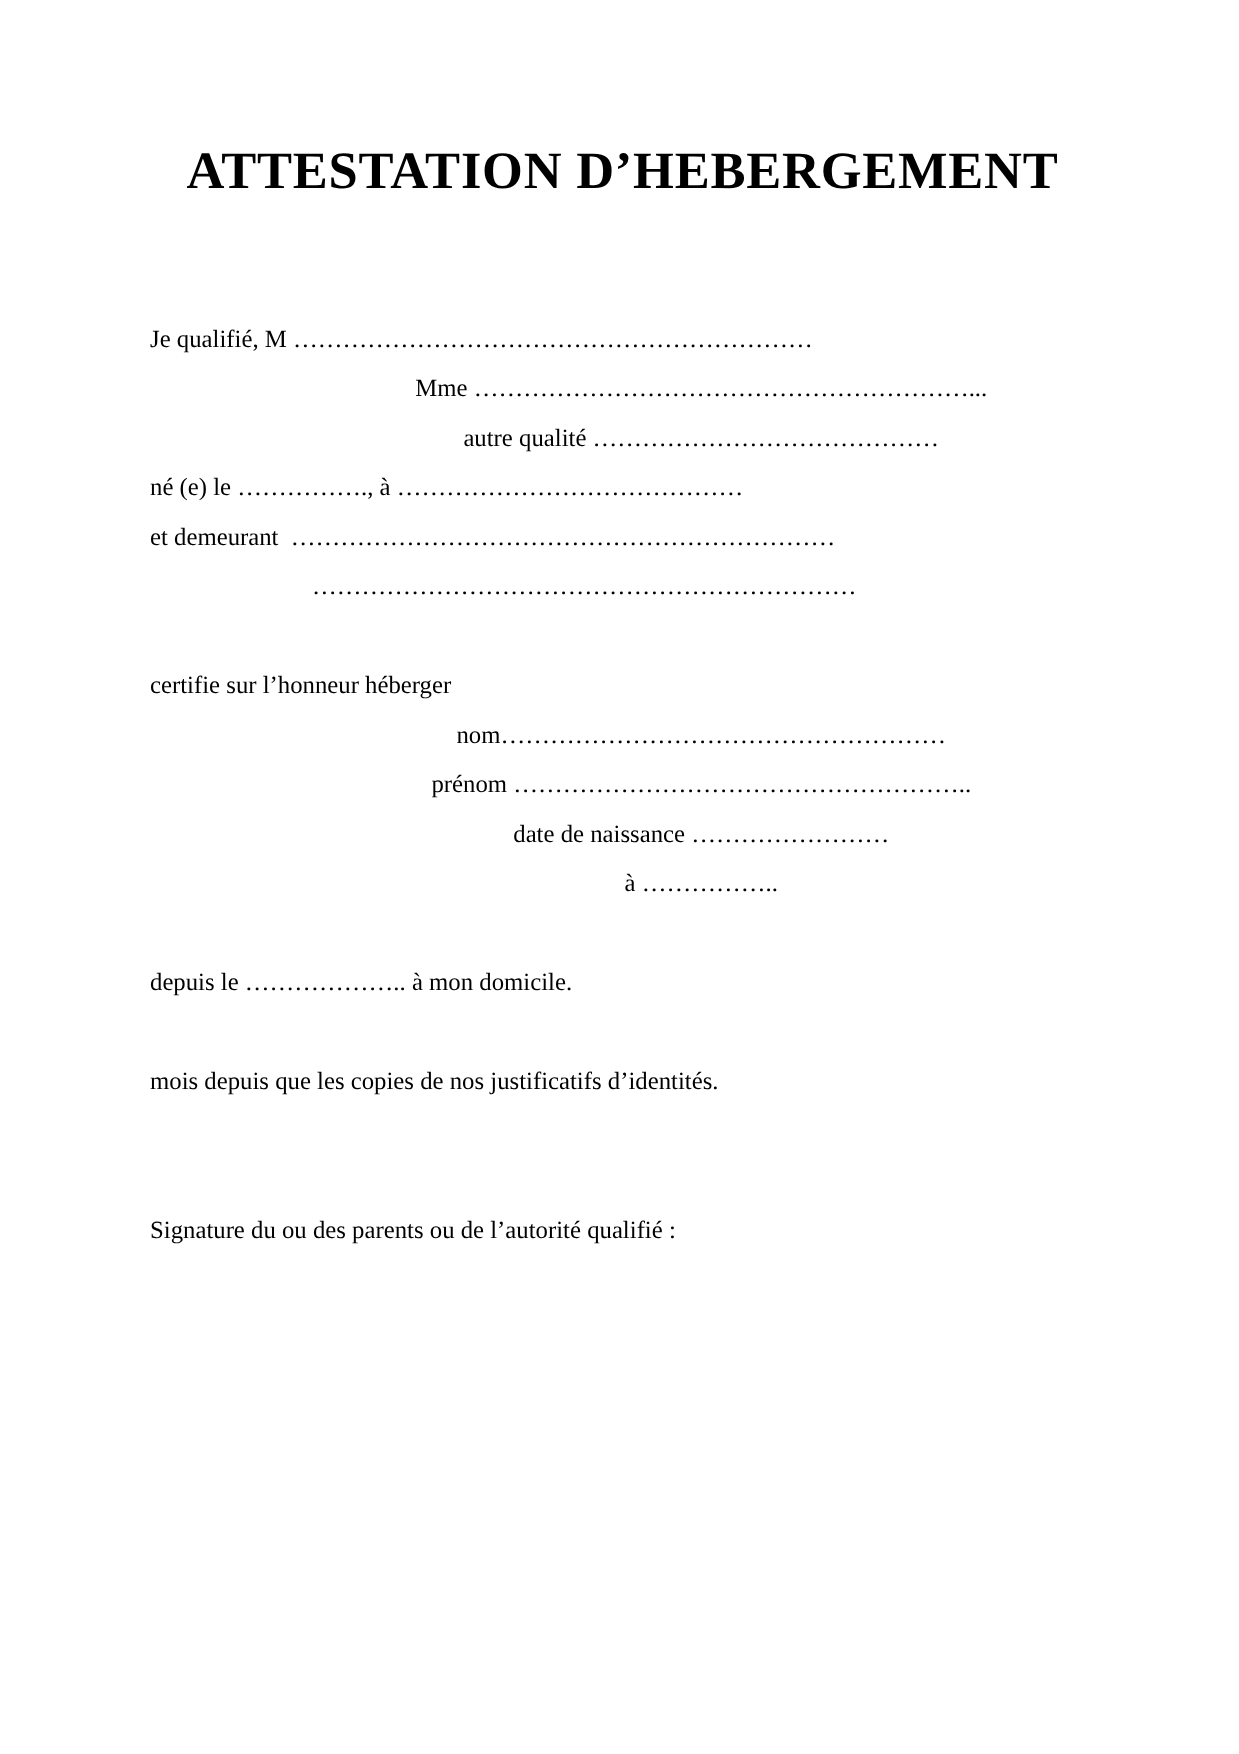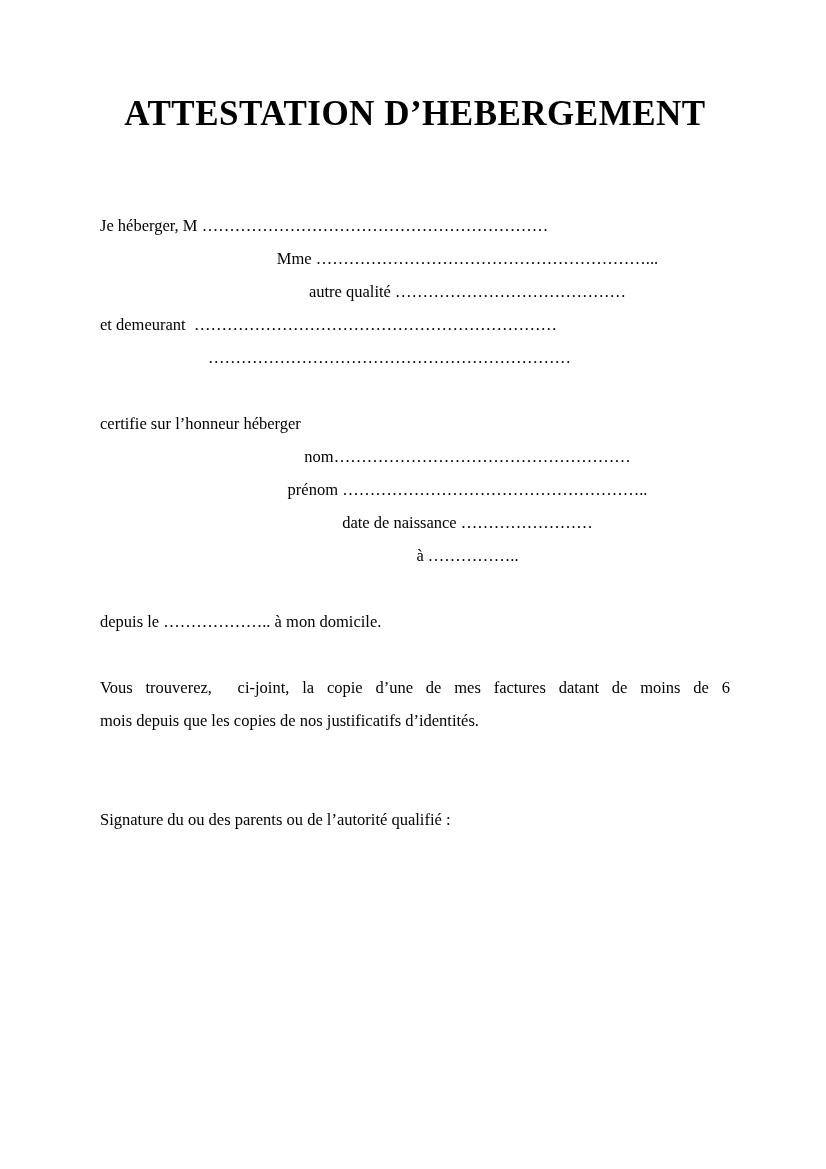--- a/index.html
+++ b/index.html
@@ -54,41 +54,41 @@
 </head>
 <body>
 
 <div class="page">
   <div class="content">
 
     <div class="doc-title">ATTESTATION D’HEBERGEMENT</div>
 
     <div class="body-text">
 
-      <div class="line">Je héberger, M ………………………………………………………</div>
+      <div class="line">Je qualifié, M ………………………………………………………</div>
       <div class="line indent">Mme ……………………………………………………...</div>
       <div class="line indent">autre qualité ……………………………………</div>
+      <div class="line">né (e) le ……………., à ……………………………………</div>
       <div class="line">et demeurant  …………………………………………………………</div>
       <div class="line indent2">…………………………………………………………</div>
 
       <div class="gap"></div>
 
       <div class="line">certifie sur l’honneur héberger</div>
       <div class="line indent">nom………………………………………………</div>
       <div class="line indent">prénom ………………………………………………..</div>
       <div class="line indent">date de naissance ……………………</div>
       <div class="line indent">à ……………..</div>
 
       <div class="gap"></div>
 
       <div class="line">depuis le ……………….. à mon domicile.</div>
 
       <div class="gap"></div>
 
-      <div class="line jline">Vous trouverez,&nbsp; ci-joint, la copie d’une de mes factures datant de moins de 6</div>
       <div class="line">mois depuis que les copies de nos justificatifs d’identités.</div>
 
       <div class="gap"></div>
 
 
       <div class="gap"></div>
 
       <div class="line">Signature du ou des parents ou de l’autorité qualifié :</div>
 
     </div>

